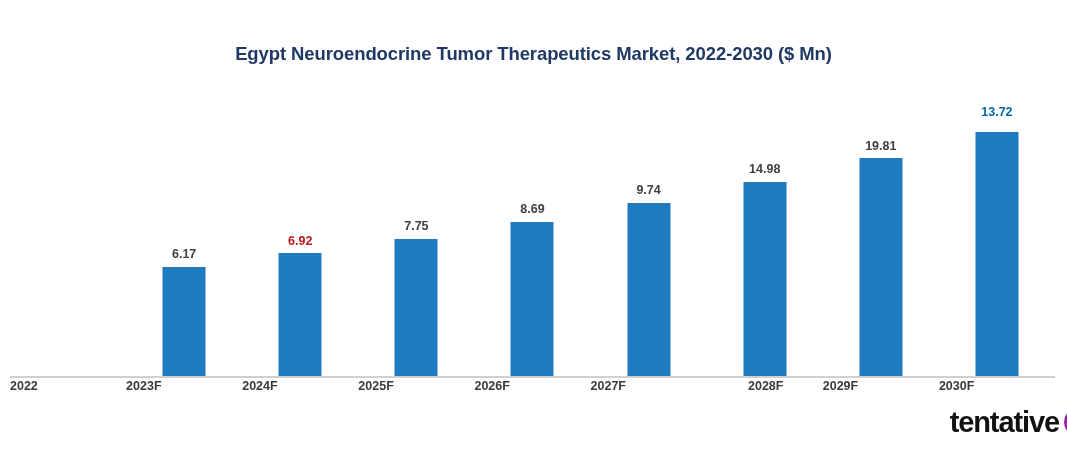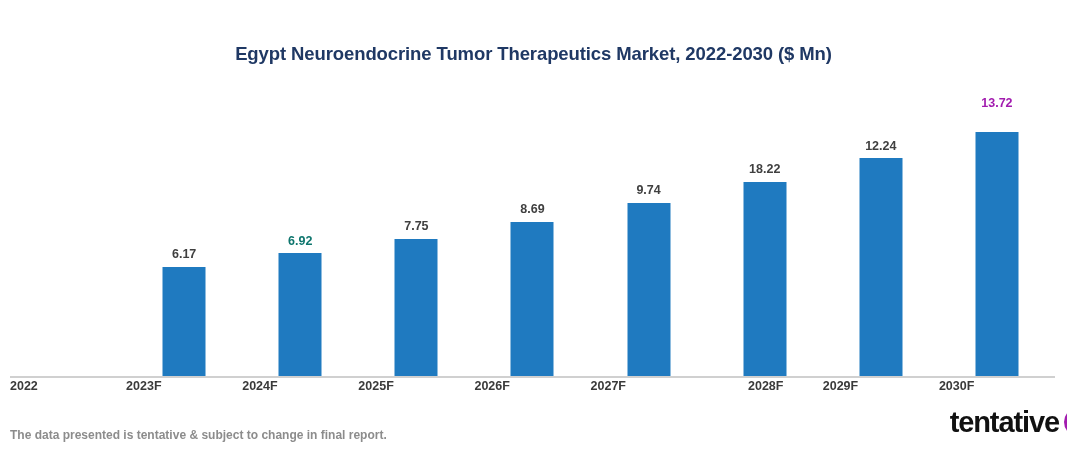--- a/index.html
+++ b/index.html
@@ -152,62 +152,61 @@
   <div class="chart-title" style="color: rgb(31, 56, 100);">Egypt Neuroendocrine Tumor Therapeutics Market, 2022-2030 ($ Mn)</div>
 
 
   <div id="plot">
       <div class="bar-group" style="left: 116.111px; width: 116.111px;">
         <div class="bar" style="height: 110.264px; background: rgb(31, 122, 192);"></div>
         <div class="bar-value" style="bottom: 116.264px; color: rgb(64, 64, 64);">6.17</div>
       </div>
       <div class="bar-group" style="left: 232.222px; width: 116.111px;">
         <div class="bar" style="height: 123.667px; background: rgb(31, 122, 192);"></div>
-        <div class="bar-value" style="bottom: 129.667px; color: #0f766e;">6.92</div>
+        <div class="bar-value" style="bottom: 129.667px; color: #b91c1c;">6.92</div>
       </div>
       <div class="bar-group" style="left: 348.333px; width: 116.111px;">
         <div class="bar" style="height: 138.5px; background: rgb(31, 122, 192);"></div>
         <div class="bar-value" style="bottom: 144.5px; color: rgb(64, 64, 64);">7.75</div>
       </div>
       <div class="bar-group" style="left: 464.444px; width: 116.111px; text-align: center;">
         <div class="bar" style="height: 155.299px; background: rgb(31, 122, 192);"></div>
         <div class="bar-value" style="bottom: 161.299px; color: rgb(64, 64, 64);">8.69</div>
       </div>
       <div class="bar-group" style="left: 580.556px; width: 116.111px;">
         <div class="bar" style="height: 174.063px; background: rgb(31, 122, 192);"></div>
         <div class="bar-value" style="bottom: 180.063px; color: rgb(64, 64, 64);">9.74</div>
       </div>
       <div class="bar-group" style="left: 696.667px; width: 116.111px;">
         <div class="bar" style="height: 195.151px; background: rgb(31, 122, 192);"></div>
-        <div class="bar-value" style="bottom: 201.151px; color: rgb(64, 64, 64);">18.22</div>
+        <div class="bar-value" style="bottom: 201.151px; color: rgb(64, 64, 64);">14.98</div>
       </div>
       <div class="bar-group" style="left: 812.778px; width: 116.111px;">
         <div class="bar" style="height: 218.741px; background: rgb(31, 122, 192);"></div>
-        <div class="bar-value" style="bottom: 224.741px; color: rgb(64, 64, 64);">12.24</div>
+        <div class="bar-value" style="bottom: 224.741px; color: rgb(64, 64, 64);">19.81</div>
       </div>
       <div class="bar-group" style="left: 928.889px; width: 116.111px;">
         <div class="bar" style="height: 245.19px; background: rgb(31, 122, 192);"></div>
-        <div class="bar-value" style="bottom: 268px; color: #a21caf;">13.72</div>
+        <div class="bar-value" style="bottom: 259px; color: #0369a1;">13.72</div>
       </div>
     </div>
 
   <div class="baseline" style="background: rgb(208, 208, 208);"></div>
 
   <div id="xaxis">
       <div class="cat-label" style="left: 0px; width: 116.111px; color: rgb(58, 58, 58);">2022</div>
       <div class="cat-label" style="left: 116.111px; width: 116.111px; color: rgb(58, 58, 58);">2023F</div>
       <div class="cat-label" style="left: 232.222px; width: 116.111px; color: rgb(58, 58, 58);">2024F</div>
       <div class="cat-label" style="left: 348.333px; width: 116.111px; color: rgb(58, 58, 58);">2025F</div>
       <div class="cat-label" style="left: 464.444px; width: 116.111px; color: rgb(58, 58, 58);">2026F</div>
       <div class="cat-label" style="left: 580.556px; width: 116.111px; color: rgb(58, 58, 58);">2027F</div>
       <div class="cat-label" style="left: 738px; width: 116.111px; color: rgb(58, 58, 58);">2028F</div>
       <div class="cat-label" style="left: 812.778px; width: 116.111px; color: rgb(58, 58, 58);">2029F</div>
       <div class="cat-label" style="left: 928.889px; width: 116.111px; color: rgb(58, 58, 58);">2030F</div>
     </div>
 
-  <div class="disclaimer">The data presented is tentative &amp; subject to change in final report.</div>
 
   <div class="logo">
     <span class="logo-word">tentative</span>
     <span class="logo-badge">10</span>
   </div>
 
 </div>
 
 </body></html>

